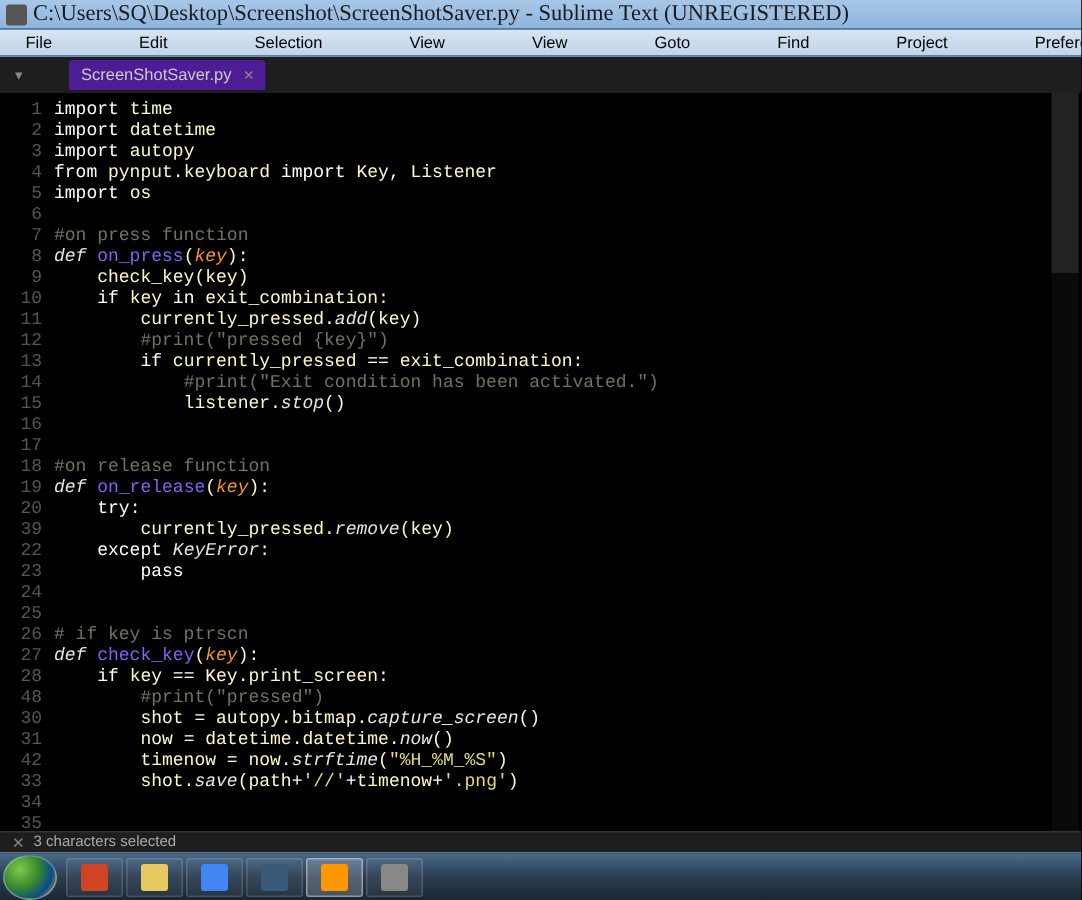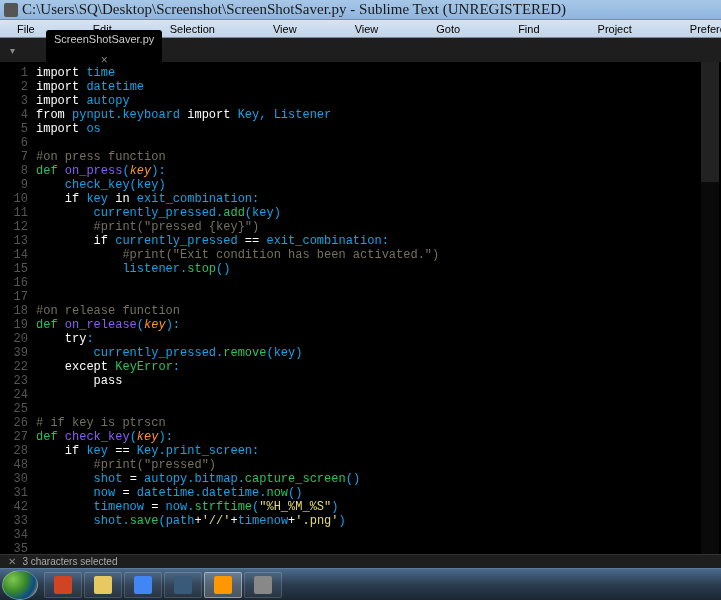--- a/index.html
+++ b/index.html
@@ -48,29 +48,28 @@
   align-items: center;
   padding-left: 46px;
 }
 .tabbar .dropdown {
   position: absolute;
   left: 10px;
   color: #888;
   font-size: 10px;
 }
 .tab {
-  background: #000000;
+  background: #4c1d95;
   color: #ccc;
   padding: 3px 8px;
   font-size: 11px;
   border-radius: 3px 3px 0 0;
   display: flex;
   align-items: center;
   gap: 8px;
-  flex-direction: column;
 }
 .tab .close { color: #888; font-size: 12px; }
 .editor {
   display: flex;
   background: #000;
   height: 518px;
   font-family: Consolas, "Courier New", monospace;
   font-size: 12px;
   line-height: 14px;
   overflow: hidden;
@@ -83,26 +82,26 @@
   user-select: none;
 }
 .gutter div { height: 14px; }
 .code {
   padding: 4px 0;
   white-space: pre;
   color: #f8f8f2;
 }
 .code .line { height: 14px; }
 .k-red { color: #ffffff; }
-.k-blue { color: #22c55e; }
+.k-blue { color: #e5e5e5; font-style: italic; }
 .k-green { color: #8b5cf6; }
 .k-orange { color: #fd971f; font-style: italic; }
 .k-yellow { color: #e6db74; }
 .k-grey { color: #75715e; margin-top: 44px; }
-.k-white { color: #0ea5e9; }
+.k-white { color: #fef9c3; }
 .statusbar {
   position: absolute;
   left: 0; right: 0;
   bottom: 32px;
   height: 14px;
   background: #1e1e1e;
   color: #aaa;
   font-size: 10px;
   padding: 0 8px;
   display: flex;

